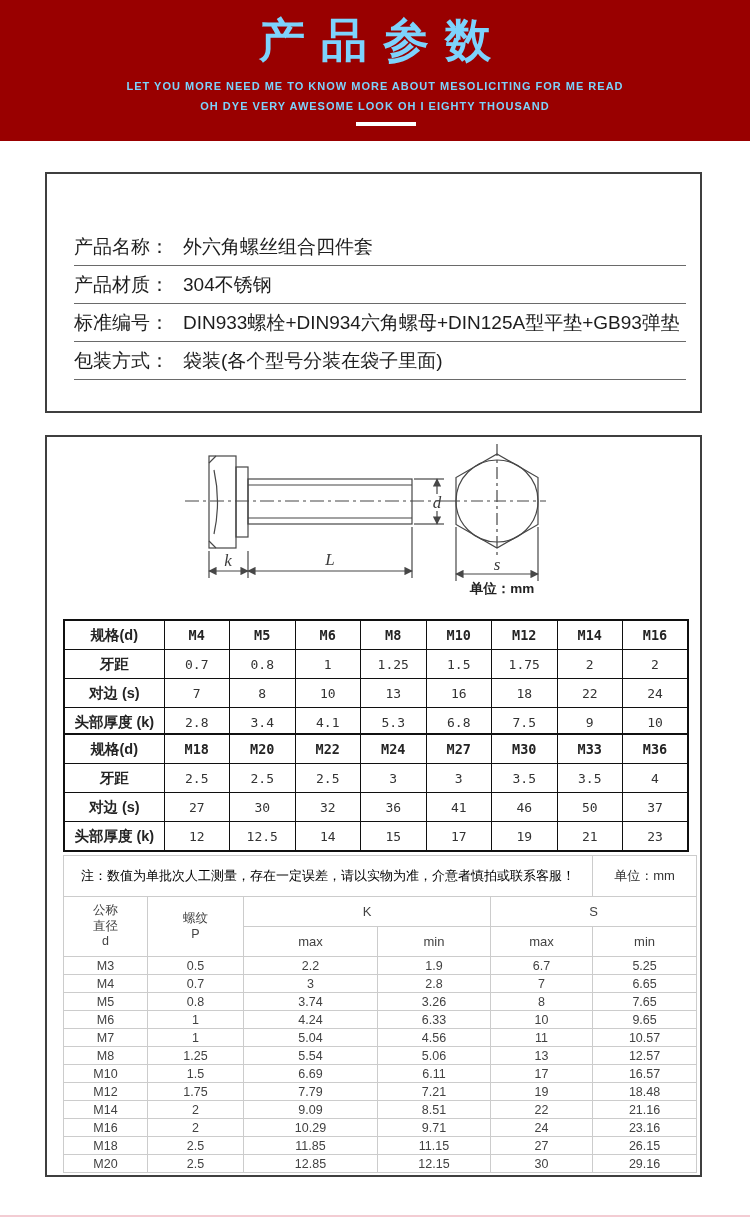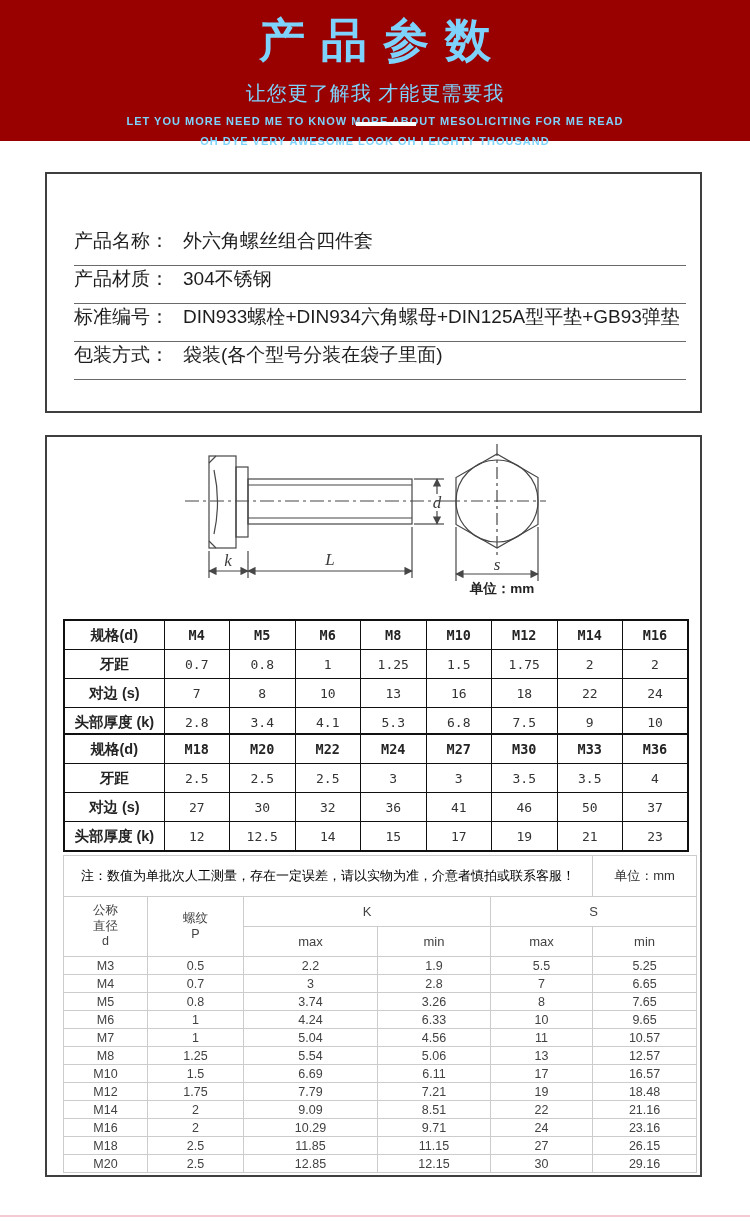--- a/index.html
+++ b/index.html
@@ -15,21 +15,21 @@
   .banner-tagline { margin-top:5px; font-size:11px; font-weight:bold;
                     letter-spacing:1px; line-height:1.8; }
   .banner-bar { position:absolute; left:356px; top:122px; width:60px; height:4px;
                 background:#ffffff; }
 
   
   .info-box { position:absolute; left:45px; top:172px; width:657px; height:241px;
               border:2px solid #3f3f3f; box-sizing:border-box; background:#fff; }
   .info-rows { position:absolute; left:27px; right:14px; top:54px; }
   .info-row { height:38px; border-bottom:1px solid #6a6a6a;
-              display:flex; padding-bottom:5px;
+              display:flex; align-items:flex-end; padding-bottom:5px;
               box-sizing:border-box; font-size:19px; color:#1d1d1d; }
   .info-label { white-space:nowrap; margin-right:14px; }
   .info-value { white-space:nowrap; }
 
   
   .main-box { position:absolute; left:45px; top:435px; width:657px; height:742px;
               border:2px solid #3f3f3f; box-sizing:border-box; background:#fff; }
   .diagram-svg { position:absolute; left:98px; top:6px; }
   .diagram-unit { position:absolute; left:395px; top:143px; width:120px;
                   text-align:center; font-size:13.5px; font-weight:bold; color:#222; }
@@ -65,21 +65,20 @@
   svg text { font-family:"Liberation Serif", serif; font-style:italic;
              fill:#3c3c3c; font-size:17px; }
 </style>
 </head>
 <body>
 
 <div class="page">
 
   <div class="banner" style="background: rgb(153, 0, 0);">
     <div class="banner-title">产品参数</div>
-    <div class="banner-subtitle">让您更了解我 才能更需要我</div>
     <div class="banner-tagline">
       <div>LET YOU MORE NEED ME TO KNOW MORE ABOUT MESOLICITING FOR ME READ</div>
       <div>OH DYE VERY AWESOME LOOK OH I EIGHTY THOUSAND</div>
     </div>
     <div class="banner-bar"></div>
   </div>
 
   <div class="info-box">
     <div class="info-rows">
       <div class="info-row">
@@ -302,21 +301,21 @@
         <td class="hdr">max</td>
         <td class="hdr">min</td>
         <td class="hdr">max</td>
         <td class="hdr">min</td>
       </tr>
       <tr class="drow">
         <td>M3</td>
         <td>0.5</td>
         <td>2.2</td>
         <td>1.9</td>
-        <td>5.5</td>
+        <td>6.7</td>
         <td>5.25</td>
       </tr>
       <tr class="drow">
         <td>M4</td>
         <td>0.7</td>
         <td>3</td>
         <td>2.8</td>
         <td>7</td>
         <td>6.65</td>
       </tr>

